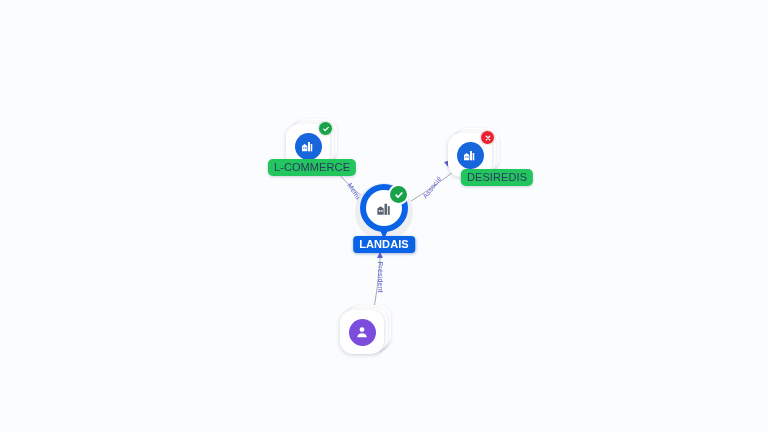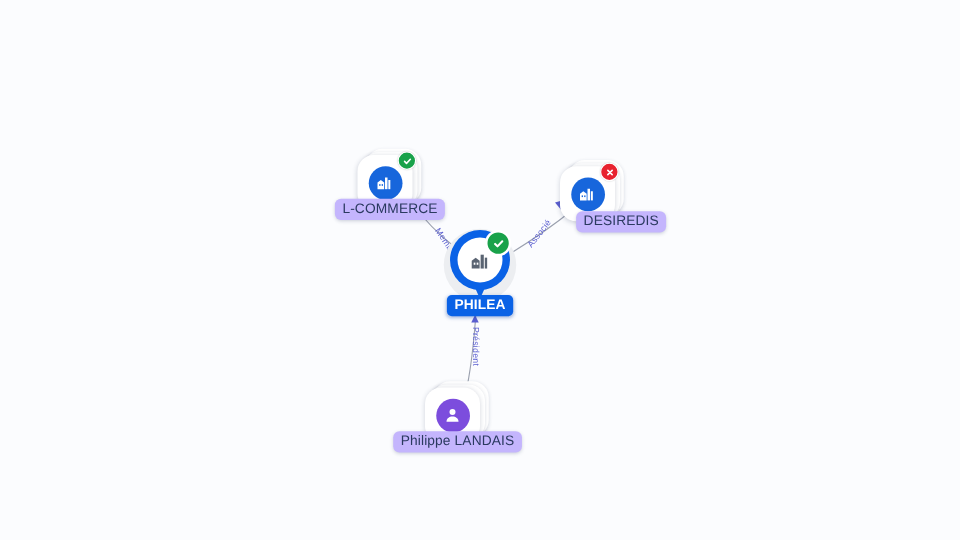--- a/index.html
+++ b/index.html
@@ -151,21 +151,21 @@
   }
 
   
   .node-label {
     position: absolute;
     transform: translateX(-50%);
     white-space: nowrap;
     font-size: 11px;
     letter-spacing: 0.1px;
     color: #2b3a60;
-    background: #c4b5fd;
+    background: #22c55e;
     border-radius: 5px;
     padding: 2px 6px 3px 6px;
     box-shadow: 0 1px 3px rgba(40,55,95,0.22);
   }
   .node-label.selected {
     background: #0a62e6;
     color: #ffffff;
     font-weight: bold;
     border-radius: 4px;
     box-shadow: 0 1px 3px rgba(10,60,160,0.35);
@@ -265,31 +265,30 @@
           <rect x="8" y="14" width="1.7" height="2.2" fill="#ffffff"></rect>
         </svg>
       </div>
       <div class="pin-badge">
         <svg width="10" height="10" viewBox="0 0 12 12">
           <path d="M2.5 6.2 L4.8 8.5 L9.4 3.6" stroke="#ffffff" stroke-width="2" fill="none" stroke-linecap="round" stroke-linejoin="round"></path>
         </svg>
       </div>
     </div>
   </div>
-  <div class="node-label selected" style="left:384px; top:236px;">PHILEA</div>
+  <div class="node-label selected" style="left:384px; top:236px;">LANDAIS</div>
 
   <div class="node" style="left:366px; top:335px;">
     <div class="node-visual" style="width:52px;height:50px;">
       <div class="stack s3"></div>
       <div class="stack s2"></div>
       <div class="card-face">
         <div class="avatar-circle person">
           <svg width="16" height="16" viewBox="0 0 24 24">
             <circle cx="12" cy="8.4" r="3.6" fill="#ffffff"></circle>
             <path fill="#ffffff" d="M4.8 20c0-4 3.4-6.3 7.2-6.3s7.2 2.3 7.2 6.3z"></path>
           </svg>
         </div>
       </div>
     </div>
   </div>
-  <div class="node-label" style="left:366px; top:345px;">Philippe LANDAIS</div>
 
 </div>
 
 </body></html>

